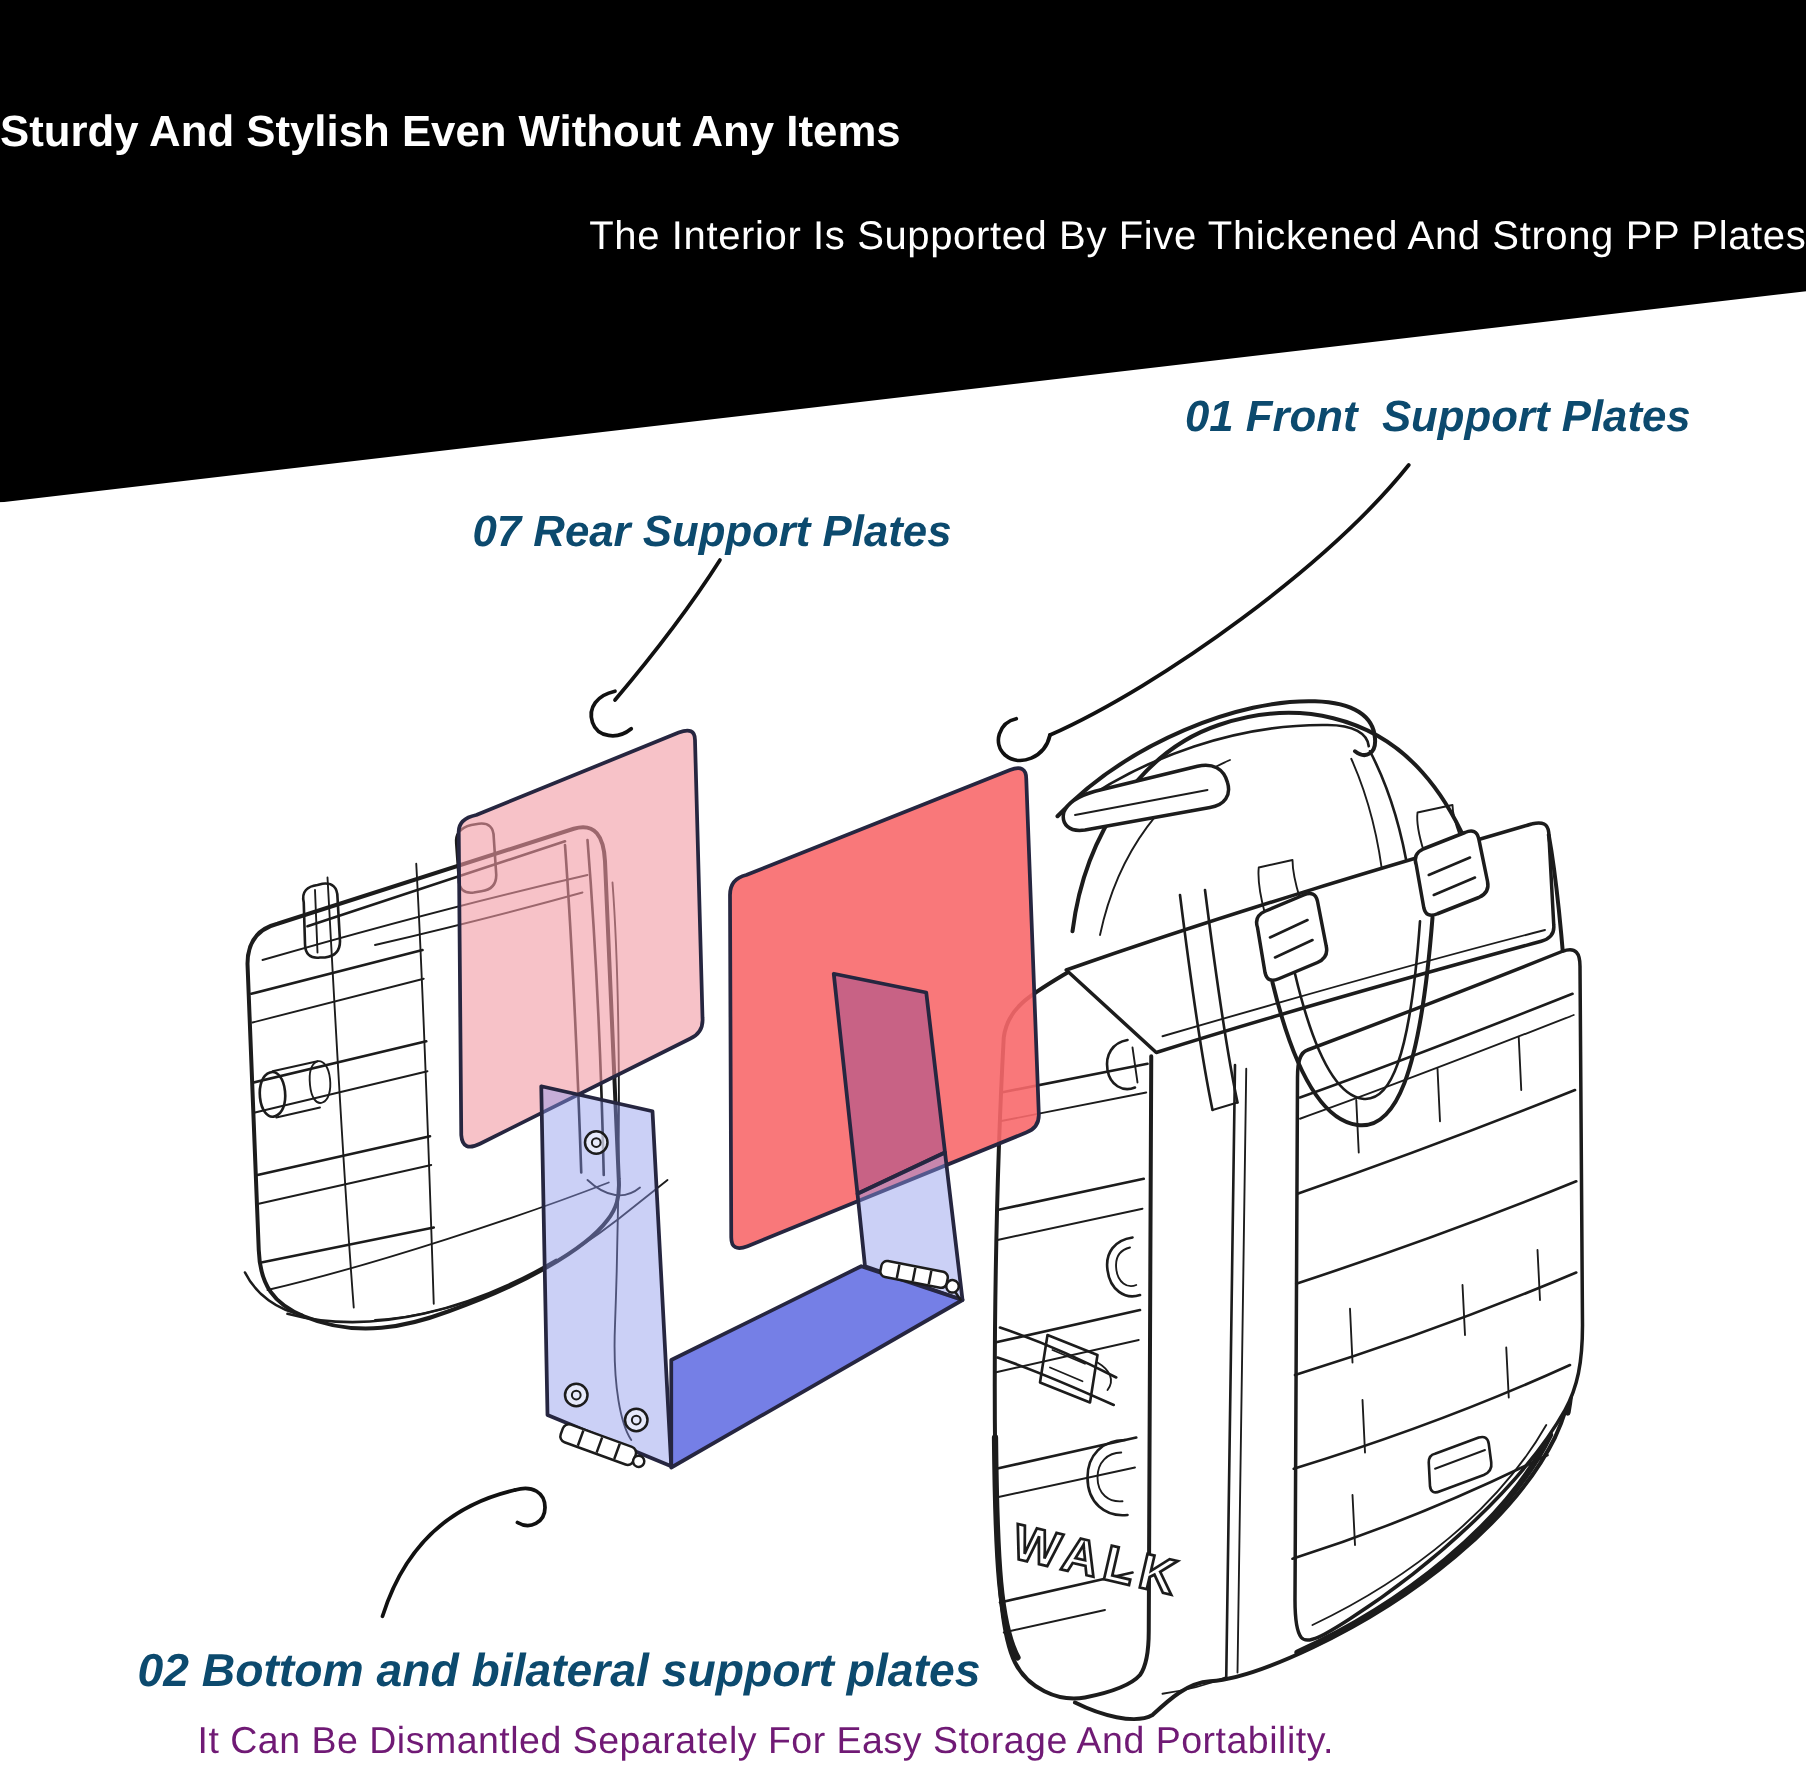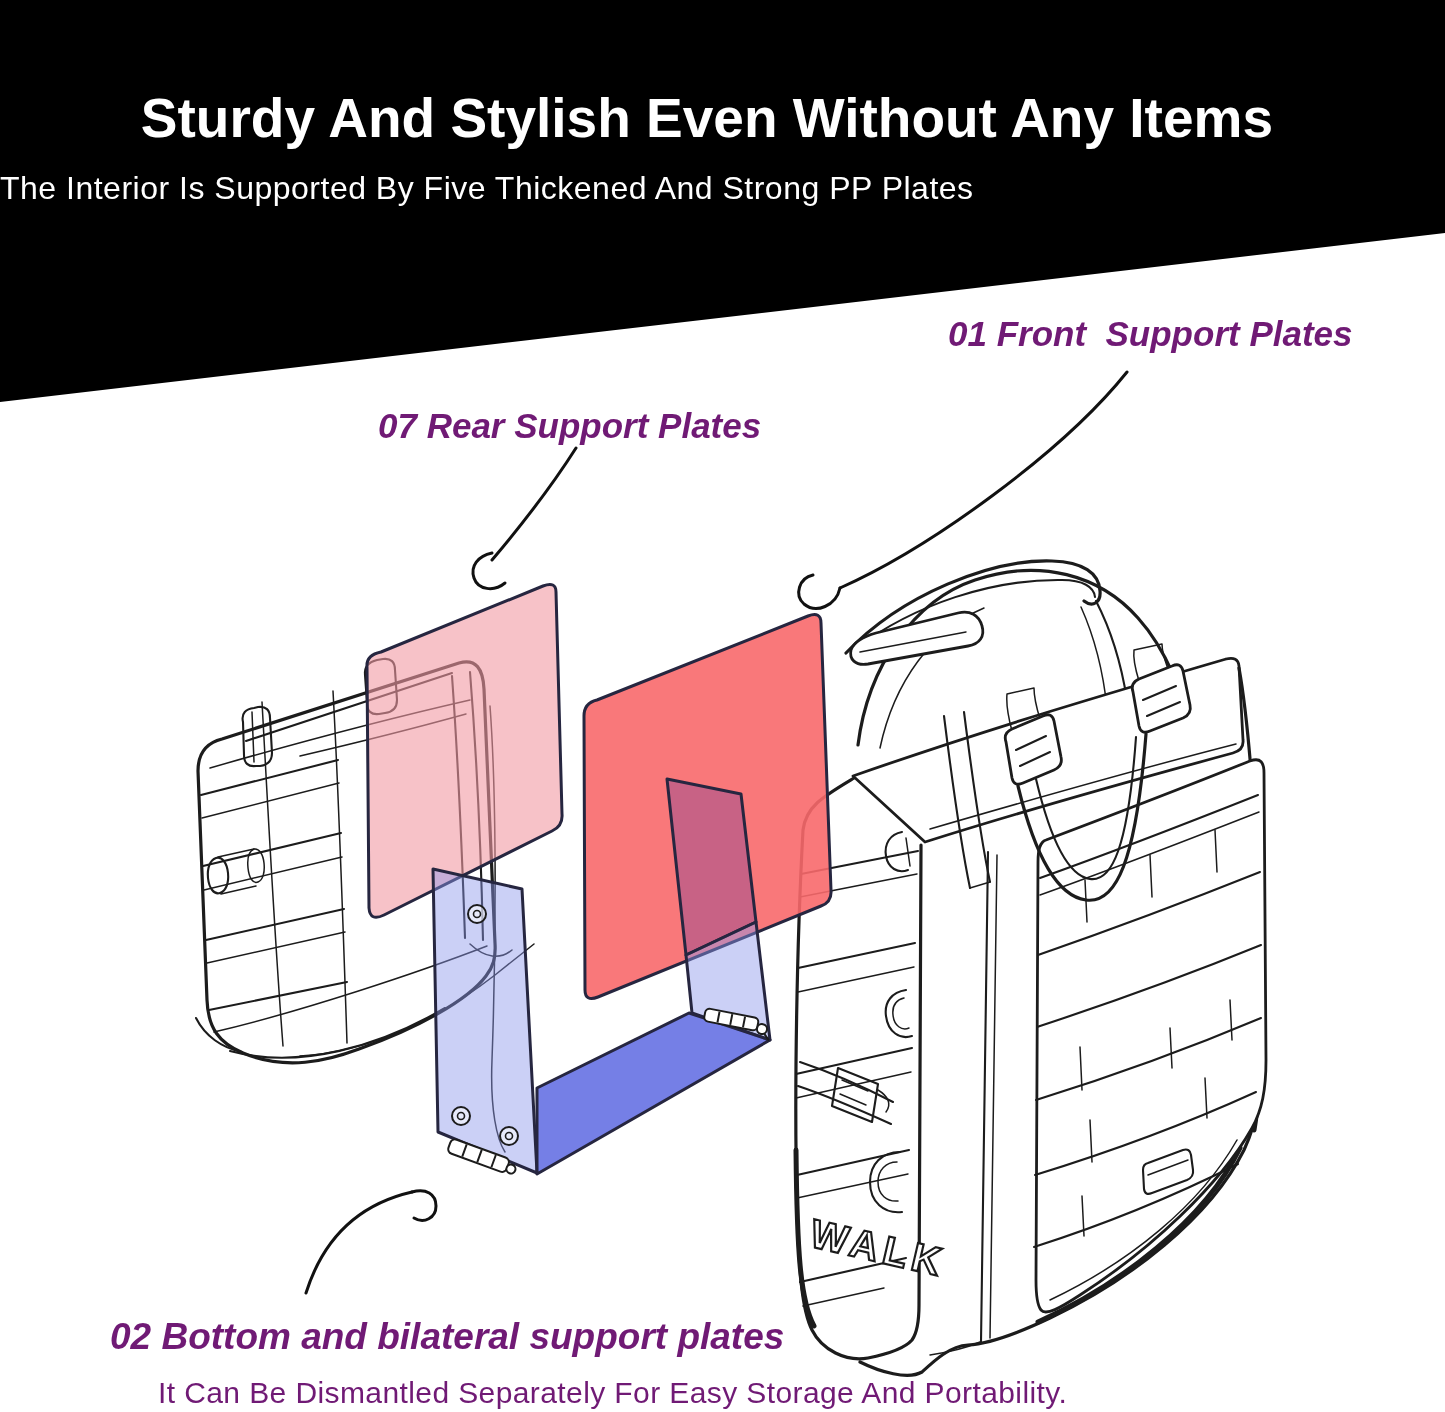--- a/index.html
+++ b/index.html
@@ -5,29 +5,29 @@
   html,body{margin:0;padding:0;}
   body{
     width:1445px;height:1412px;position:relative;overflow:hidden;
     background:#ffffff;font-family:"Liberation Sans",sans-serif;
   }
   .hdr{
     position:absolute;left:0;top:0;width:1445px;height:402px;background:#000;
     clip-path:polygon(0 0,1445px 0,1445px 233px,0 402px);
   }
   .title{
-    position:absolute;left:0;top:86px;width:1273px;text-align:right;
-    color:#fff;font-size:55px;font-weight:700;letter-spacing:0;
+    position:absolute;left:0;top:86px;width:1273px;text-align:left;
+    color:#fff;font-size:35px;font-weight:700;letter-spacing:0;
   }
   .subtitle{
-    position:absolute;left:0;top:170px;width:1445px;text-align:left;
+    position:absolute;left:0;top:170px;width:1445px;text-align:right;
     color:#fff;font-size:32px;font-weight:400;letter-spacing:.5px;
   }
   .lbl{
-    position:absolute;color:#701a75;font-size:35px;font-weight:700;
+    position:absolute;color:#0c4a6e;font-size:35px;font-weight:700;
     font-style:italic;white-space:pre;line-height:1.05;
   }
   #lbl-front{left:948px;top:316px;}
   #lbl-rear{left:378px;top:408px;}
   #lbl-bottom{left:110px;top:1318px;font-size:37px;}
   .footnote{
     position:absolute;left:158px;top:1376px;color:#701a75;
     font-size:30px;font-weight:400;letter-spacing:.4px;white-space:pre;
   }
   svg.art{position:absolute;left:0;top:0;}

